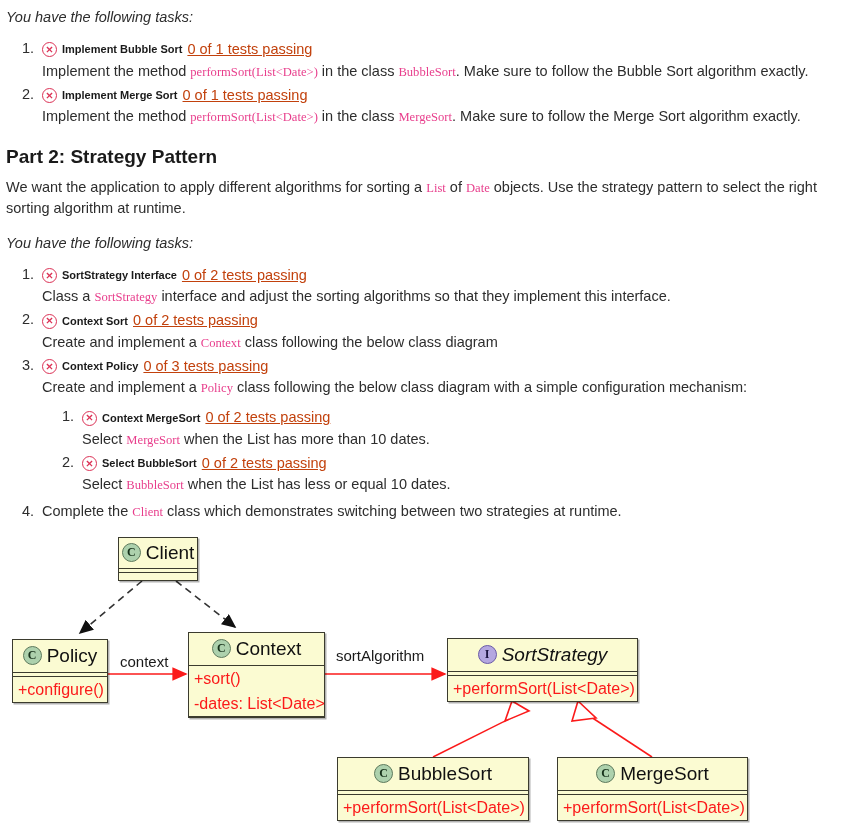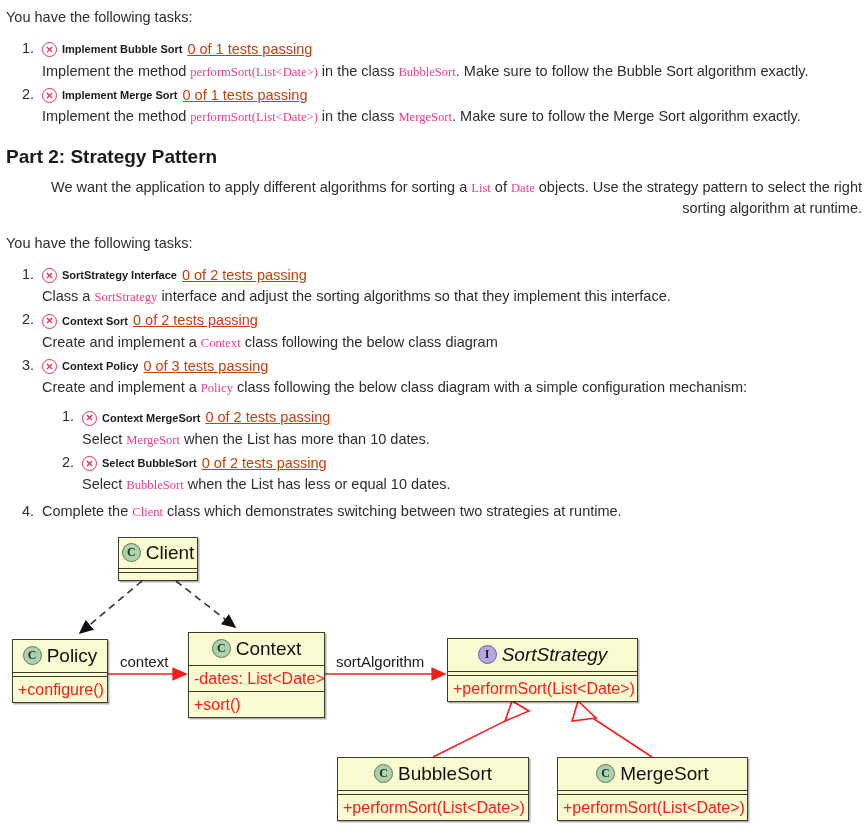--- a/index.html
+++ b/index.html
@@ -12,21 +12,21 @@
   body {
     font-family: "Liberation Sans", sans-serif;
     font-size: 14.5px;
     color: #2d2d2d;
     line-height: 1.45;
   }
   .page { position: relative; width: 865px; height: 830px; padding: 0; }
 
   .intro {
     margin: 0; padding: 7px 5px 0 6px;
-    font-size: 14.5px; color: #2d2d2d;
+    font-size: 14.5px; color: #2d2d2d; font-style: italic;
   }
 
   ol.tasks {
     list-style: decimal;
     margin: 10px 0 0 0;
     padding-left: 38px;
   }
   ol.tasks > li { margin-bottom: 2px; padding-left: 4px; }
   ol.tasks > li::marker { color: #2d2d2d; font-size: 14.5px; }
 
@@ -52,21 +52,21 @@
   code, .code {
     font-family: Liberation Serif, serif;
     color: #e83e8c;
     font-size: 12.6px;
   }
 
   h3.part-title {
     font-size: 19px; font-weight: bold; color: #1a1a1a;
     margin: 16px 0 6px 6px;
   }
-  .para { margin: 0 0 0 6px; font-size: 14.5px; max-width: 856px; text-align: right; }
+  .para { margin: 0 0 0 6px; font-size: 14.5px; max-width: 856px; }
 
   ol.sub {
     list-style: decimal; margin: 8px 0 0 0; padding-left: 36px;
   }
   ol.sub > li { margin-bottom: 2px; padding-left: 4px; }
 
   
   .uml { position: absolute; left: 0; top: 525px; width: 865px; height: 305px; }
   .uml svg { position: absolute; left: 0; top: 0; }
 
@@ -248,22 +248,22 @@
       </div>
       <div class="urow-sep"></div>
       <div class="urow-mem last">+configure()</div>
     </div>
 
     <div class="ubox" style="left:188px; top:107px; width:137px;">
       <div class="urow-name">
         <span class="stereo cls">C</span>
         <span>Context</span>
       </div>
+      <div class="urow-mem last">+sort()</div>
       <div class="urow-mem">-dates: List&lt;Date&gt;</div>
-      <div class="urow-mem last">+sort()</div>
     </div>
 
     <div class="ubox" style="left:447px; top:113px; width:191px;">
       <div class="urow-name">
         <span class="stereo ifc">I</span>
         <span class="uname-italic">SortStrategy</span>
       </div>
       <div class="urow-sep"></div>
       <div class="urow-mem last">+performSort(List&lt;Date&gt;)</div>
     </div>
@@ -280,16 +280,16 @@
     <div class="ubox" style="left:557px; top:232px; width:191px;">
       <div class="urow-name">
         <span class="stereo cls">C</span>
         <span>MergeSort</span>
       </div>
       <div class="urow-sep"></div>
       <div class="urow-mem last">+performSort(List&lt;Date&gt;)</div>
     </div>
 
     <div class="edge-label" style="left:120px; top:126px;">context</div>
-    <div class="edge-label" style="left:336px; top:126px;">sortAlgorithm</div>
+    <div class="edge-label" style="left:336px; top:120px;">sortAlgorithm</div>
 
   </div>
 </div>
 
 </body></html>

